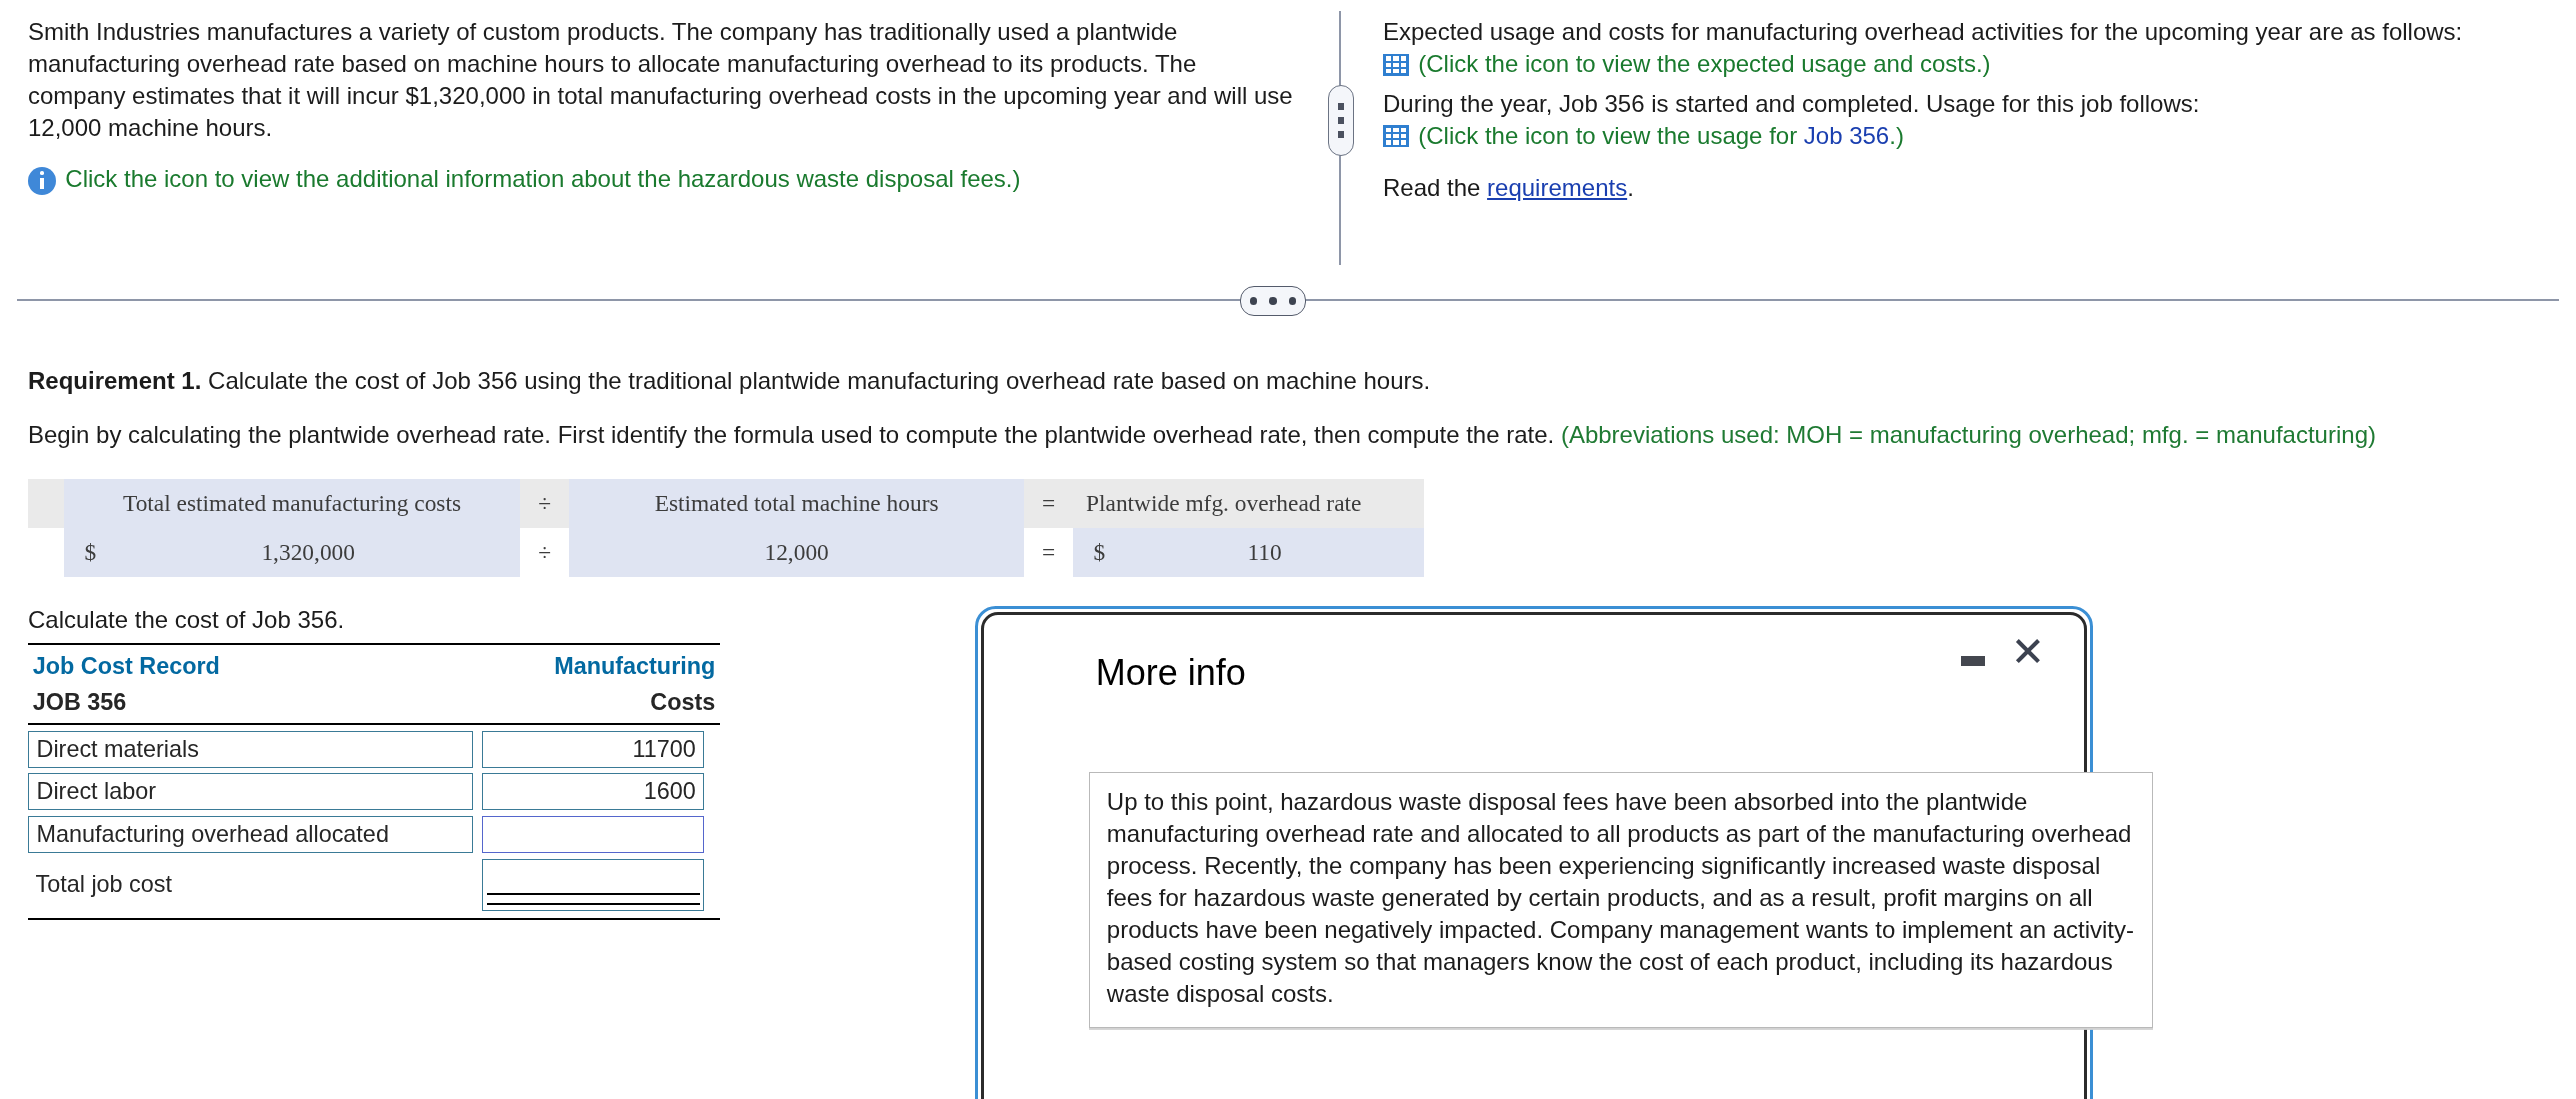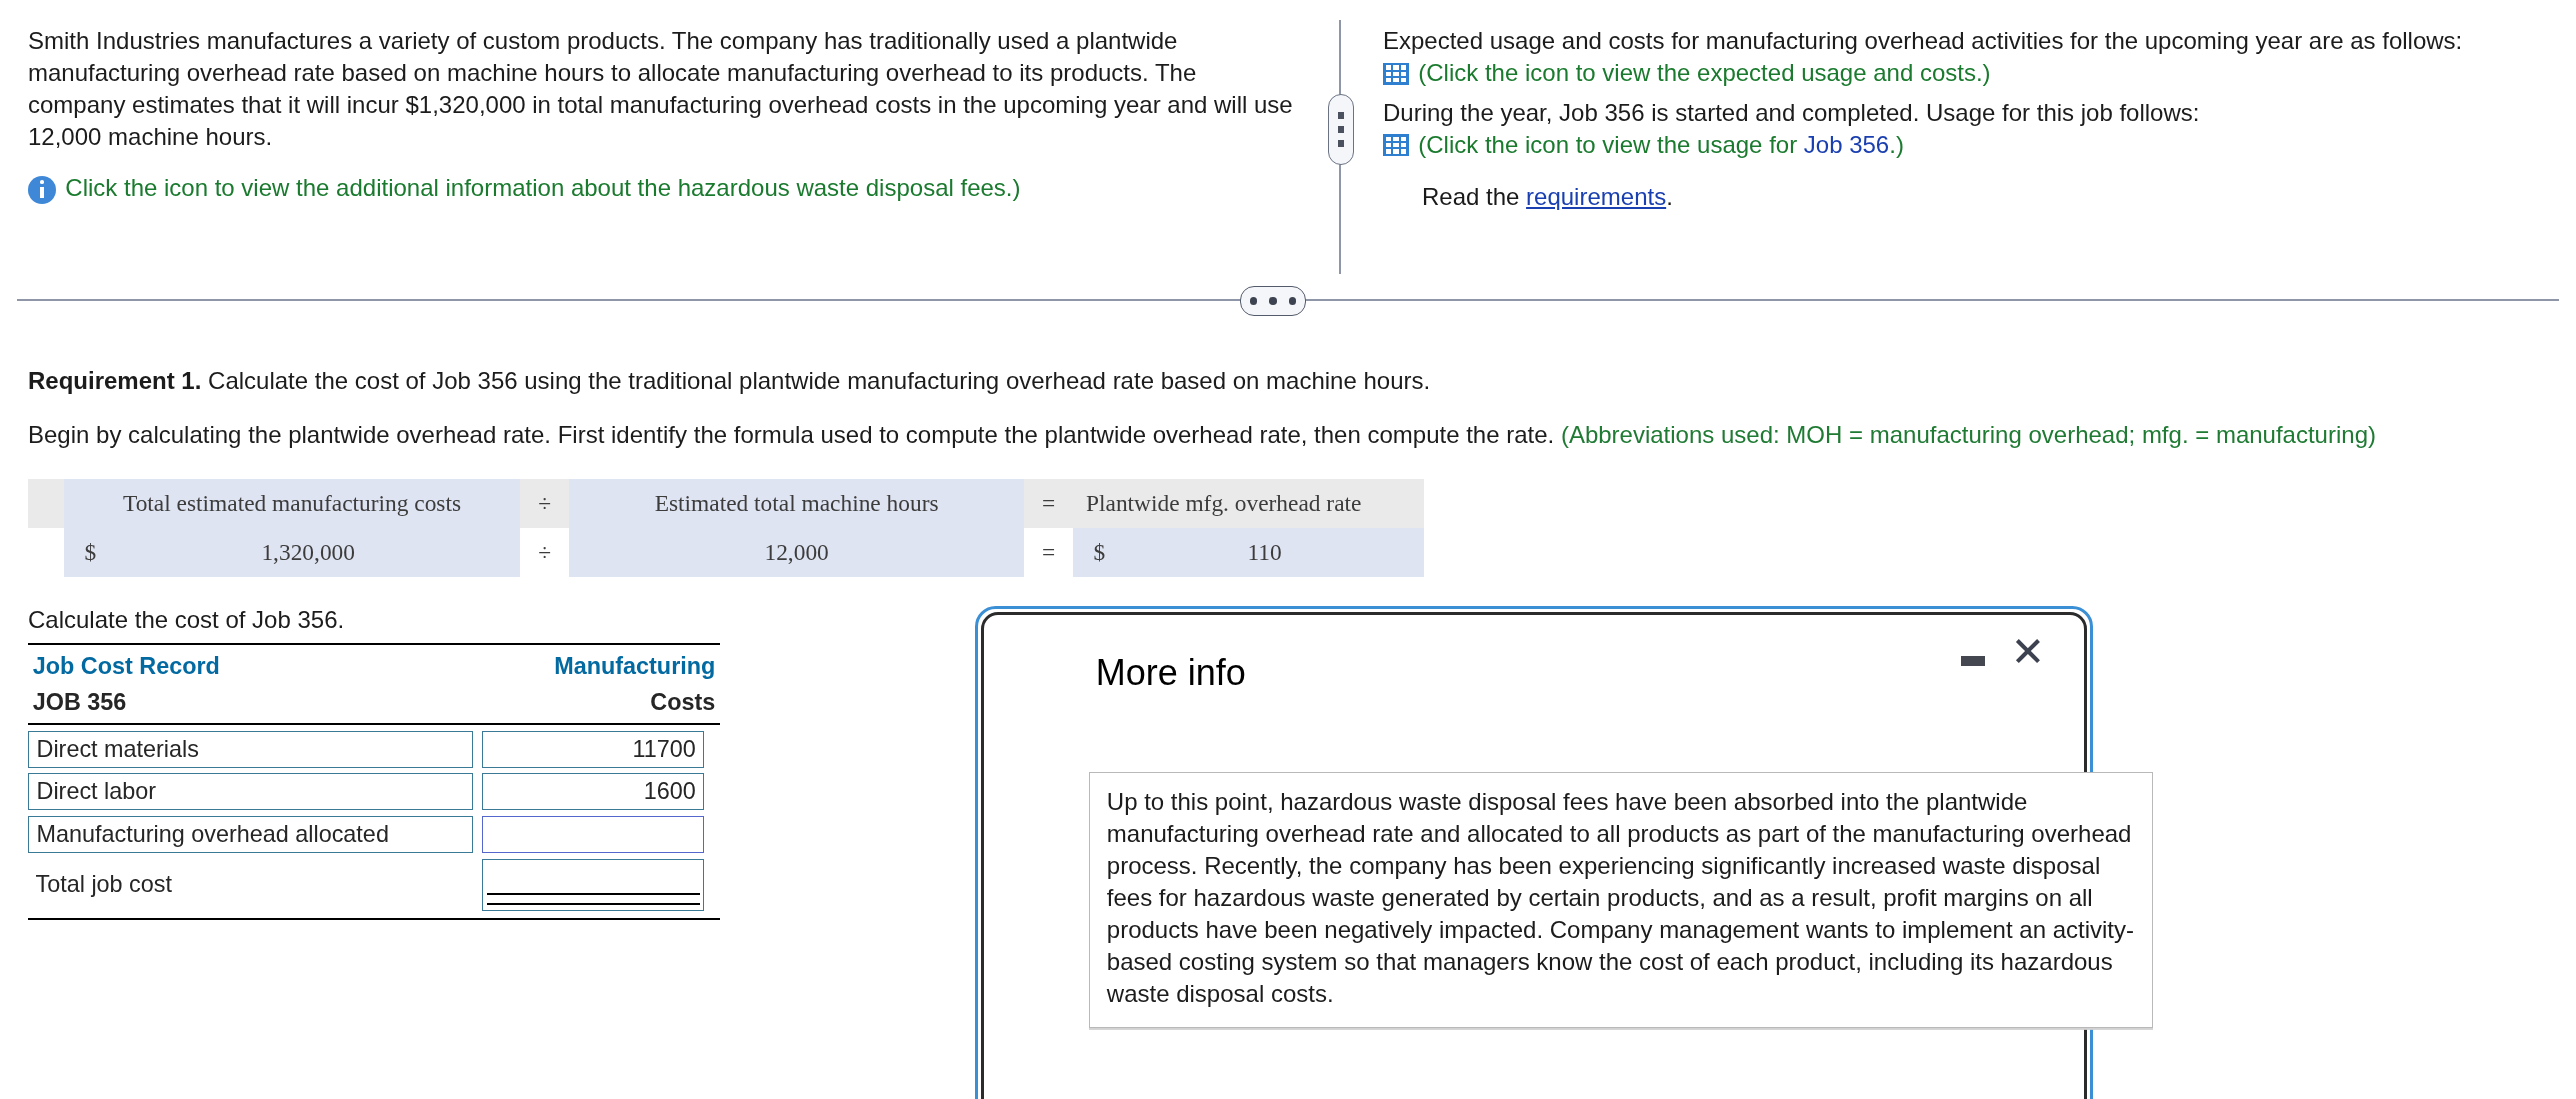--- a/index.html
+++ b/index.html
@@ -5,21 +5,21 @@
   html,body{margin:0;padding:0;}
   body{
     width:2576px;height:1099px;
     background:#ffffff;
     font-family:"Liberation Sans", sans-serif;
     color:#1a1a1a;
     overflow:hidden;
     position:relative;
   }
   
-  #top-area{position:absolute;left:0;top:12px;width:2340px;height:280px;}
+  #top-area{position:absolute;left:0;top:3px;width:2340px;height:280px;}
   #left-pane{position:absolute;left:28px;top:13px;width:1273px;}
   #right-pane{position:absolute;left:1383px;top:13px;width:1168px;}
 
   .ptext{font-size:24px;line-height:32px;color:#1c1c1c;margin:0 0 0 0;}
   #left-pane .ptext{width:1267px;}
 
   .iconline{display:flex;align-items:flex-start;margin-top:19px;}
   .iconline .glyph{flex:0 0 auto;margin-right:9.3px;}
   .greenlink{color:#1a7a2e;font-size:24px;line-height:32px;cursor:pointer;}
   .green{color:#1f7a33;}
@@ -34,21 +34,21 @@
      background:#ffffff;}
 
   
   .grid-icon{width:26px;height:22.4px;background:#2f7fd0;border:1.9px solid #2f7fd0;
     display:grid;grid-template-columns:repeat(3,1fr);grid-template-rows:repeat(3,1fr);
     gap:1.9px;box-sizing:border-box;padding:1.9px;margin-top:5.6px;}
   .grid-icon i{background:#ffffff;display:block;}
 
   .rightrow{display:flex;align-items:flex-start;margin-bottom:3.7px;}
   .rightrow .glyph{margin-right:9.3px;}
-  .reqline{margin-top:20.6px;font-size:24px;line-height:32px;margin-left:39px;}
+  .reqline{margin-top:20.6px;font-size:24px;line-height:32px;}
   .reqlink{color:#1a3fb0;text-decoration:underline;cursor:pointer;}
 
   
   #vdivider{position:absolute;left:1339px;top:7.5px;width:1.9px;height:254px;background:#8e96a8;}
   #vhandle{position:absolute;left:1328px;top:82px;width:24px;height:69px;
      border:1.9px solid #6b7383;border-radius:13px;background:#f4f6fa;
      display:flex;flex-direction:column;align-items:center;justify-content:center;gap:7.5px;}
   #vhandle span{width:6.5px;height:6.5px;background:#4b515f;display:block;}
 
   

